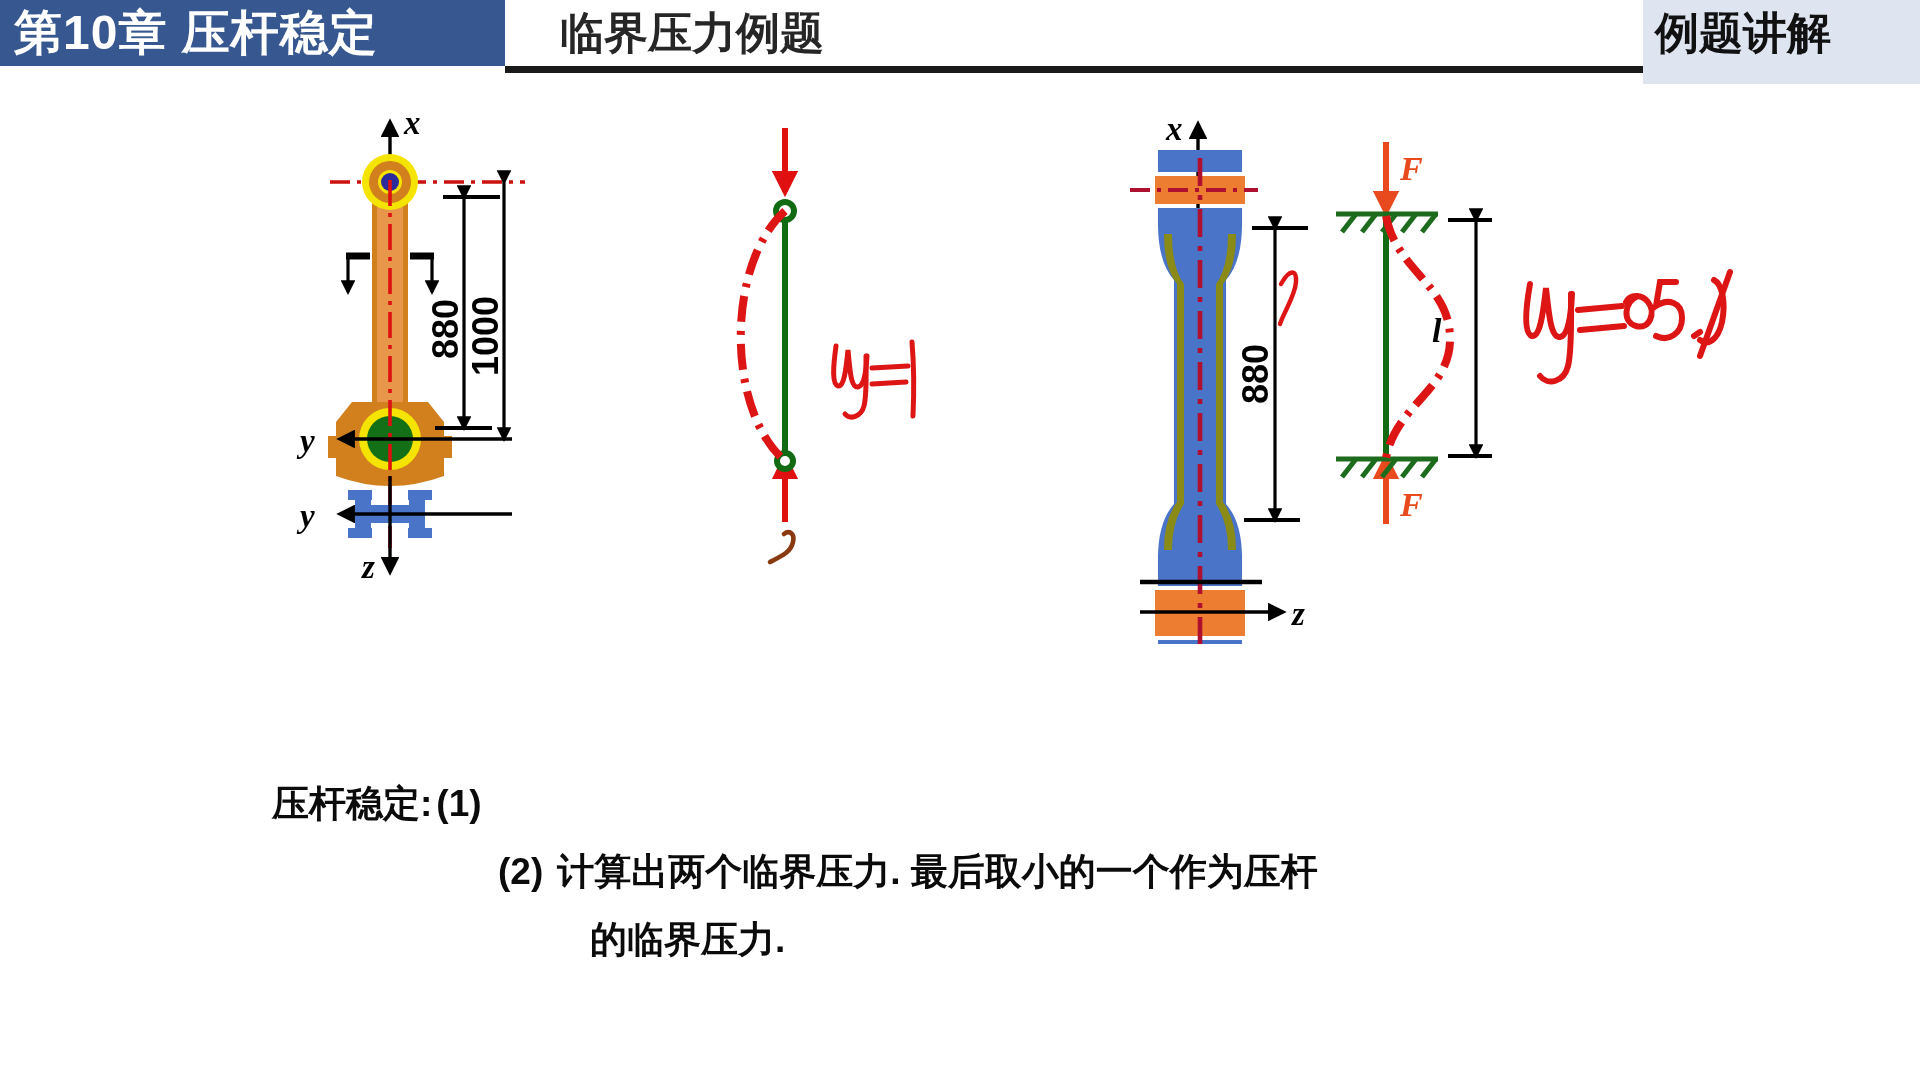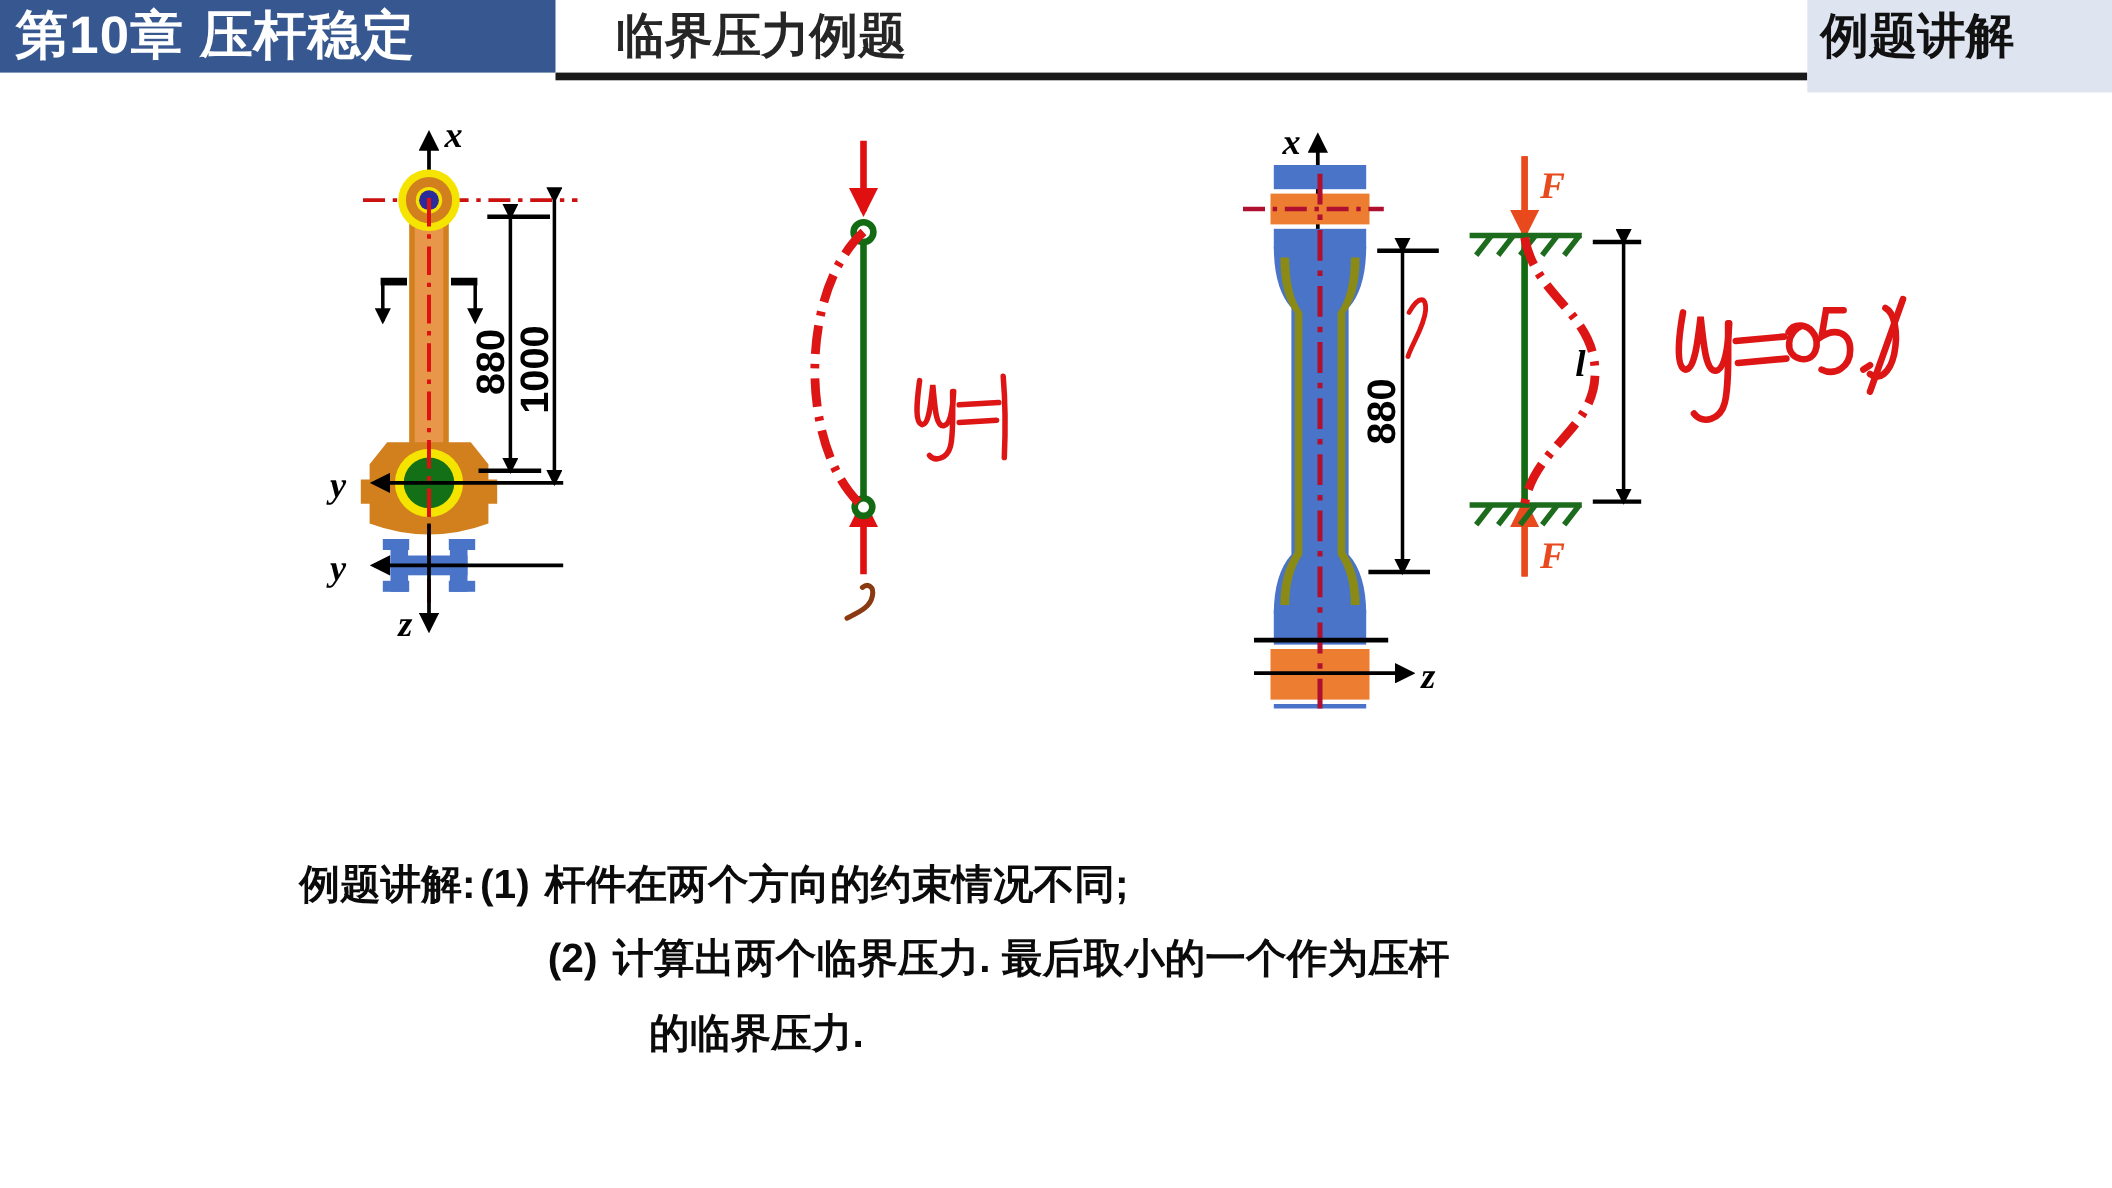--- a/index.html
+++ b/index.html
@@ -236,23 +236,22 @@
       <path d="M1694,252 L1700,248"></path>
       <path d="M1714,196 C1722,200 1726,218 1722,238 C1718,256 1708,262 1700,256"></path>
       <path d="M1730,188 L1700,272"></path>
     </g>
   </g>
 </svg>
 </div>
 
 <div id="analysis">
   <div class="txt-row" id="row1">
-    <span class="lbl-analysis">例题讲解:</span>
+    <span class="lbl-analysis">压杆稳定:</span>
     <span class="num">(1)</span>
-    <span>杆件在两个方向的约束情况不同;</span>
   </div>
   <div class="txt-row" id="row2">
     <span class="num">(2)</span>
     <span>计算出两个临界压力. 最后取小的一个作为压杆</span>
   </div>
   <div class="txt-row" id="row3">
     <span>的临界压力.</span>
   </div>
 </div>
 

